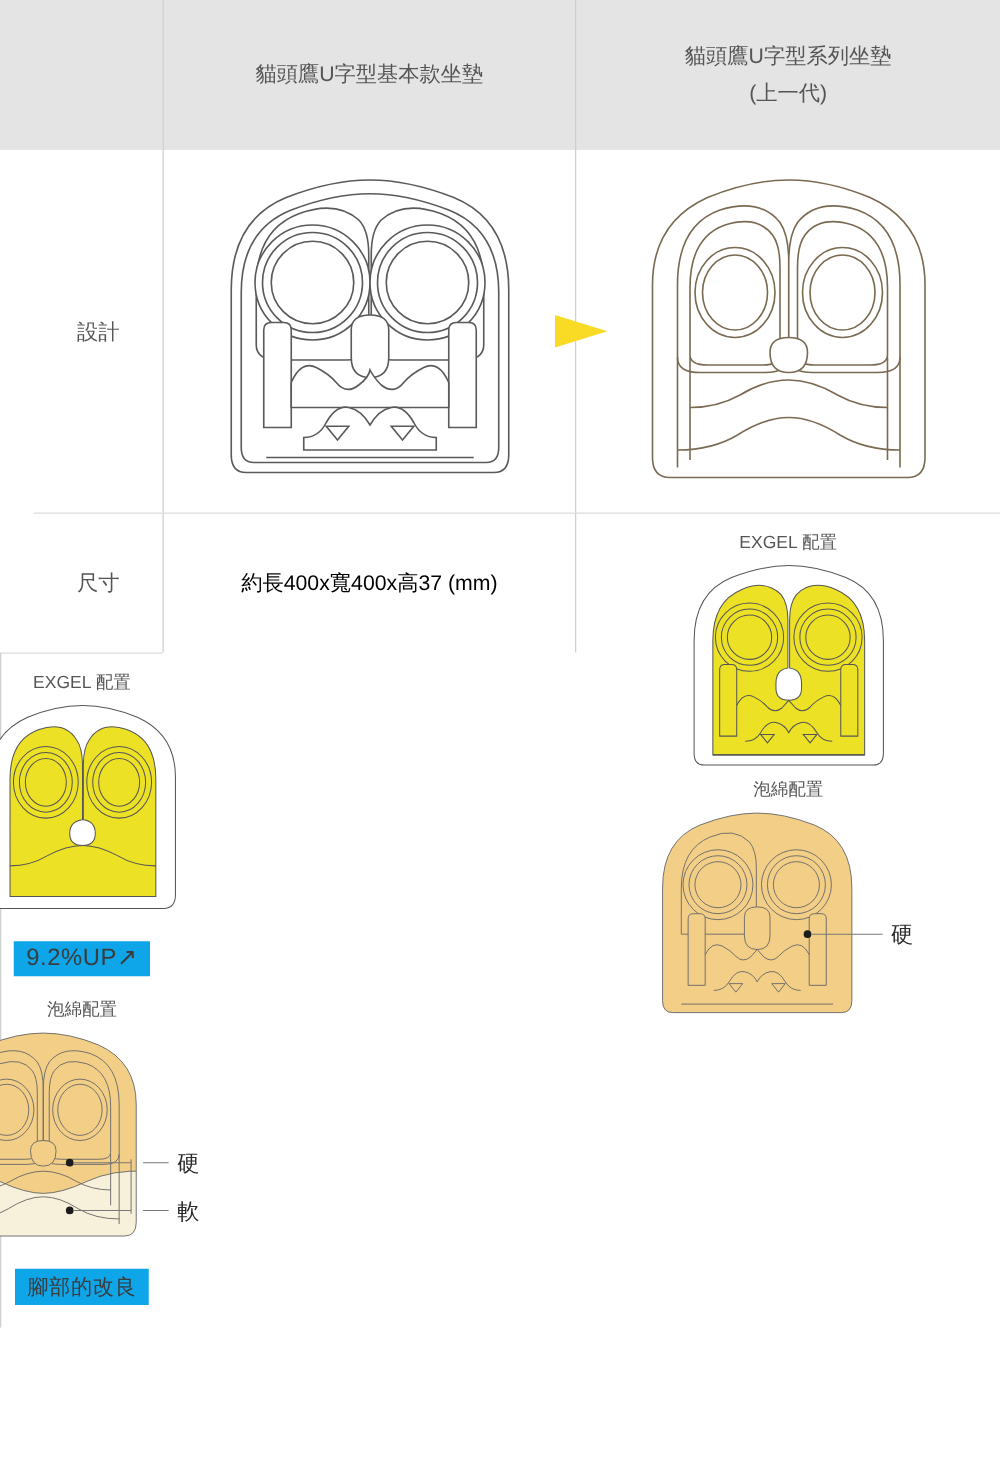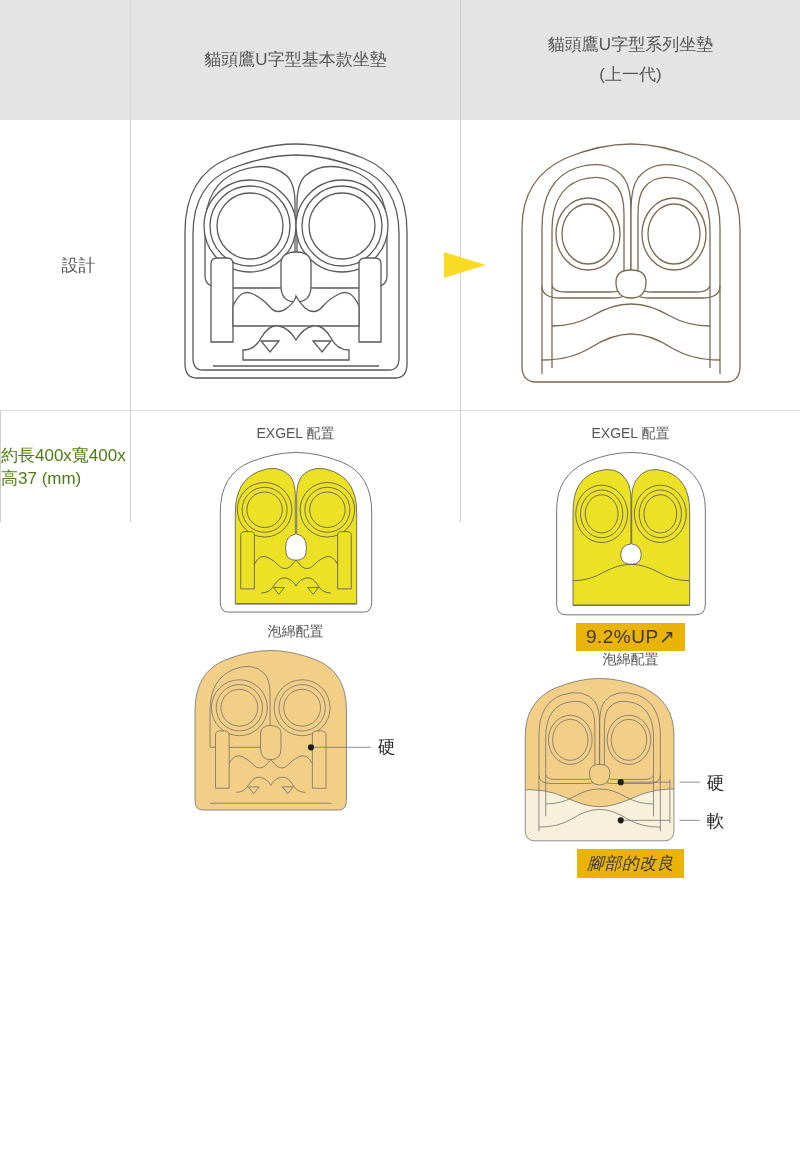--- a/index.html
+++ b/index.html
@@ -28,48 +28,48 @@
   .sep-h{border-top:1px solid #dcdcdc;}
   .rowlabel{
     display:flex;align-items:center;justify-content:center;
     font-size:17px;color:#555;margin-left:27px;
   }
   .content{
     display:flex;align-items:center;justify-content:center;
     flex-direction:column;
   }
   .sizecell{
-    font-size:17px;color:#4d7c0f;
+    font-size:17px;color:#000000;
   }
   .design-cell{position:relative;}
   .arrow{
     position:absolute;top:50%;margin-top:-13px;right:-26px;
     width:0;height:0;
     border-top:13px solid transparent;
     border-bottom:13px solid transparent;
     border-left:42px solid #F9DB26;
     z-index:5;
   }
   .conf-col{
     display:flex;flex-direction:column;align-items:center;
     padding-top:14px;
   }
   .sublabel{
     font-size:14px;color:#555;
     margin-bottom:4px;text-align:center;
   }
   .badge{
     display:inline-block;
-    background:#eab308;
+    background:#0ea5e9;
     font-size:19px;color:#3b3b3b;
     padding:2px 10px 3px 10px;
     letter-spacing:.5px;
     white-space:nowrap;
   }
-  .badge.small{font-size:17px;padding:3px 10px;font-style:italic;}
+  .badge.small{font-size:17px;padding:3px 10px;}
   .gap-a{height:18px;}
   .gap-b{height:26px;}
   .diagwrap{position:relative;line-height:0;}
   svg{display:block;}
 </style>
 </head>
 <body>
 
 <div class="table">
 
@@ -146,20 +146,21 @@
         <path d="M198 150 L198 232" fill="none"></path>
         <path d="M208 150 L208 238" fill="none"></path>
 
         <path d="M40 190 Q62 190 80 180 Q100 168 119 168 Q138 168 158 180 Q176 190 198 190" fill="none"></path>
 
         <path d="M30 224 Q58 224 78 212 Q100 198 119 198 Q138 198 160 212 Q180 224 208 224" fill="none"></path>
       </svg>
     </div>
   </div>
 
+  <div class="cell rowlabel sep-h">尺寸</div>
   <div class="cell content sep-h sep-v sizecell">約長400x寬400x高37 (mm)</div>
 
 
   <div class="cell sep-h sep-v conf-col">
     <div class="sublabel">EXGEL 配置</div>
     <div class="diagwrap">
       <svg width="176" height="176" viewBox="0 0 238 258" stroke="#555" stroke-width="1.2" fill="none">
         <path d="M20 242 Q8 242 8 228 L8 96 Q8 40 52 22 Q88 8 119 8 Q150 8 186 22 Q230 40 230 96 L230 228 Q230 242 218 242 Z" fill="#fff"></path>
 
         <path d="M30 230 L30 96 Q30 50 64 36 Q92 24 110 42 Q118 52 118 72 L118 128 Q104 130 104 146 L104 152 Q104 166 119 166 Q134 166 134 152 L134 146 Q134 130 120 128 L120 72 Q120 52 128 42 Q146 24 174 36 Q208 50 208 96 L208 230 Z" fill="#EDE125"></path>

